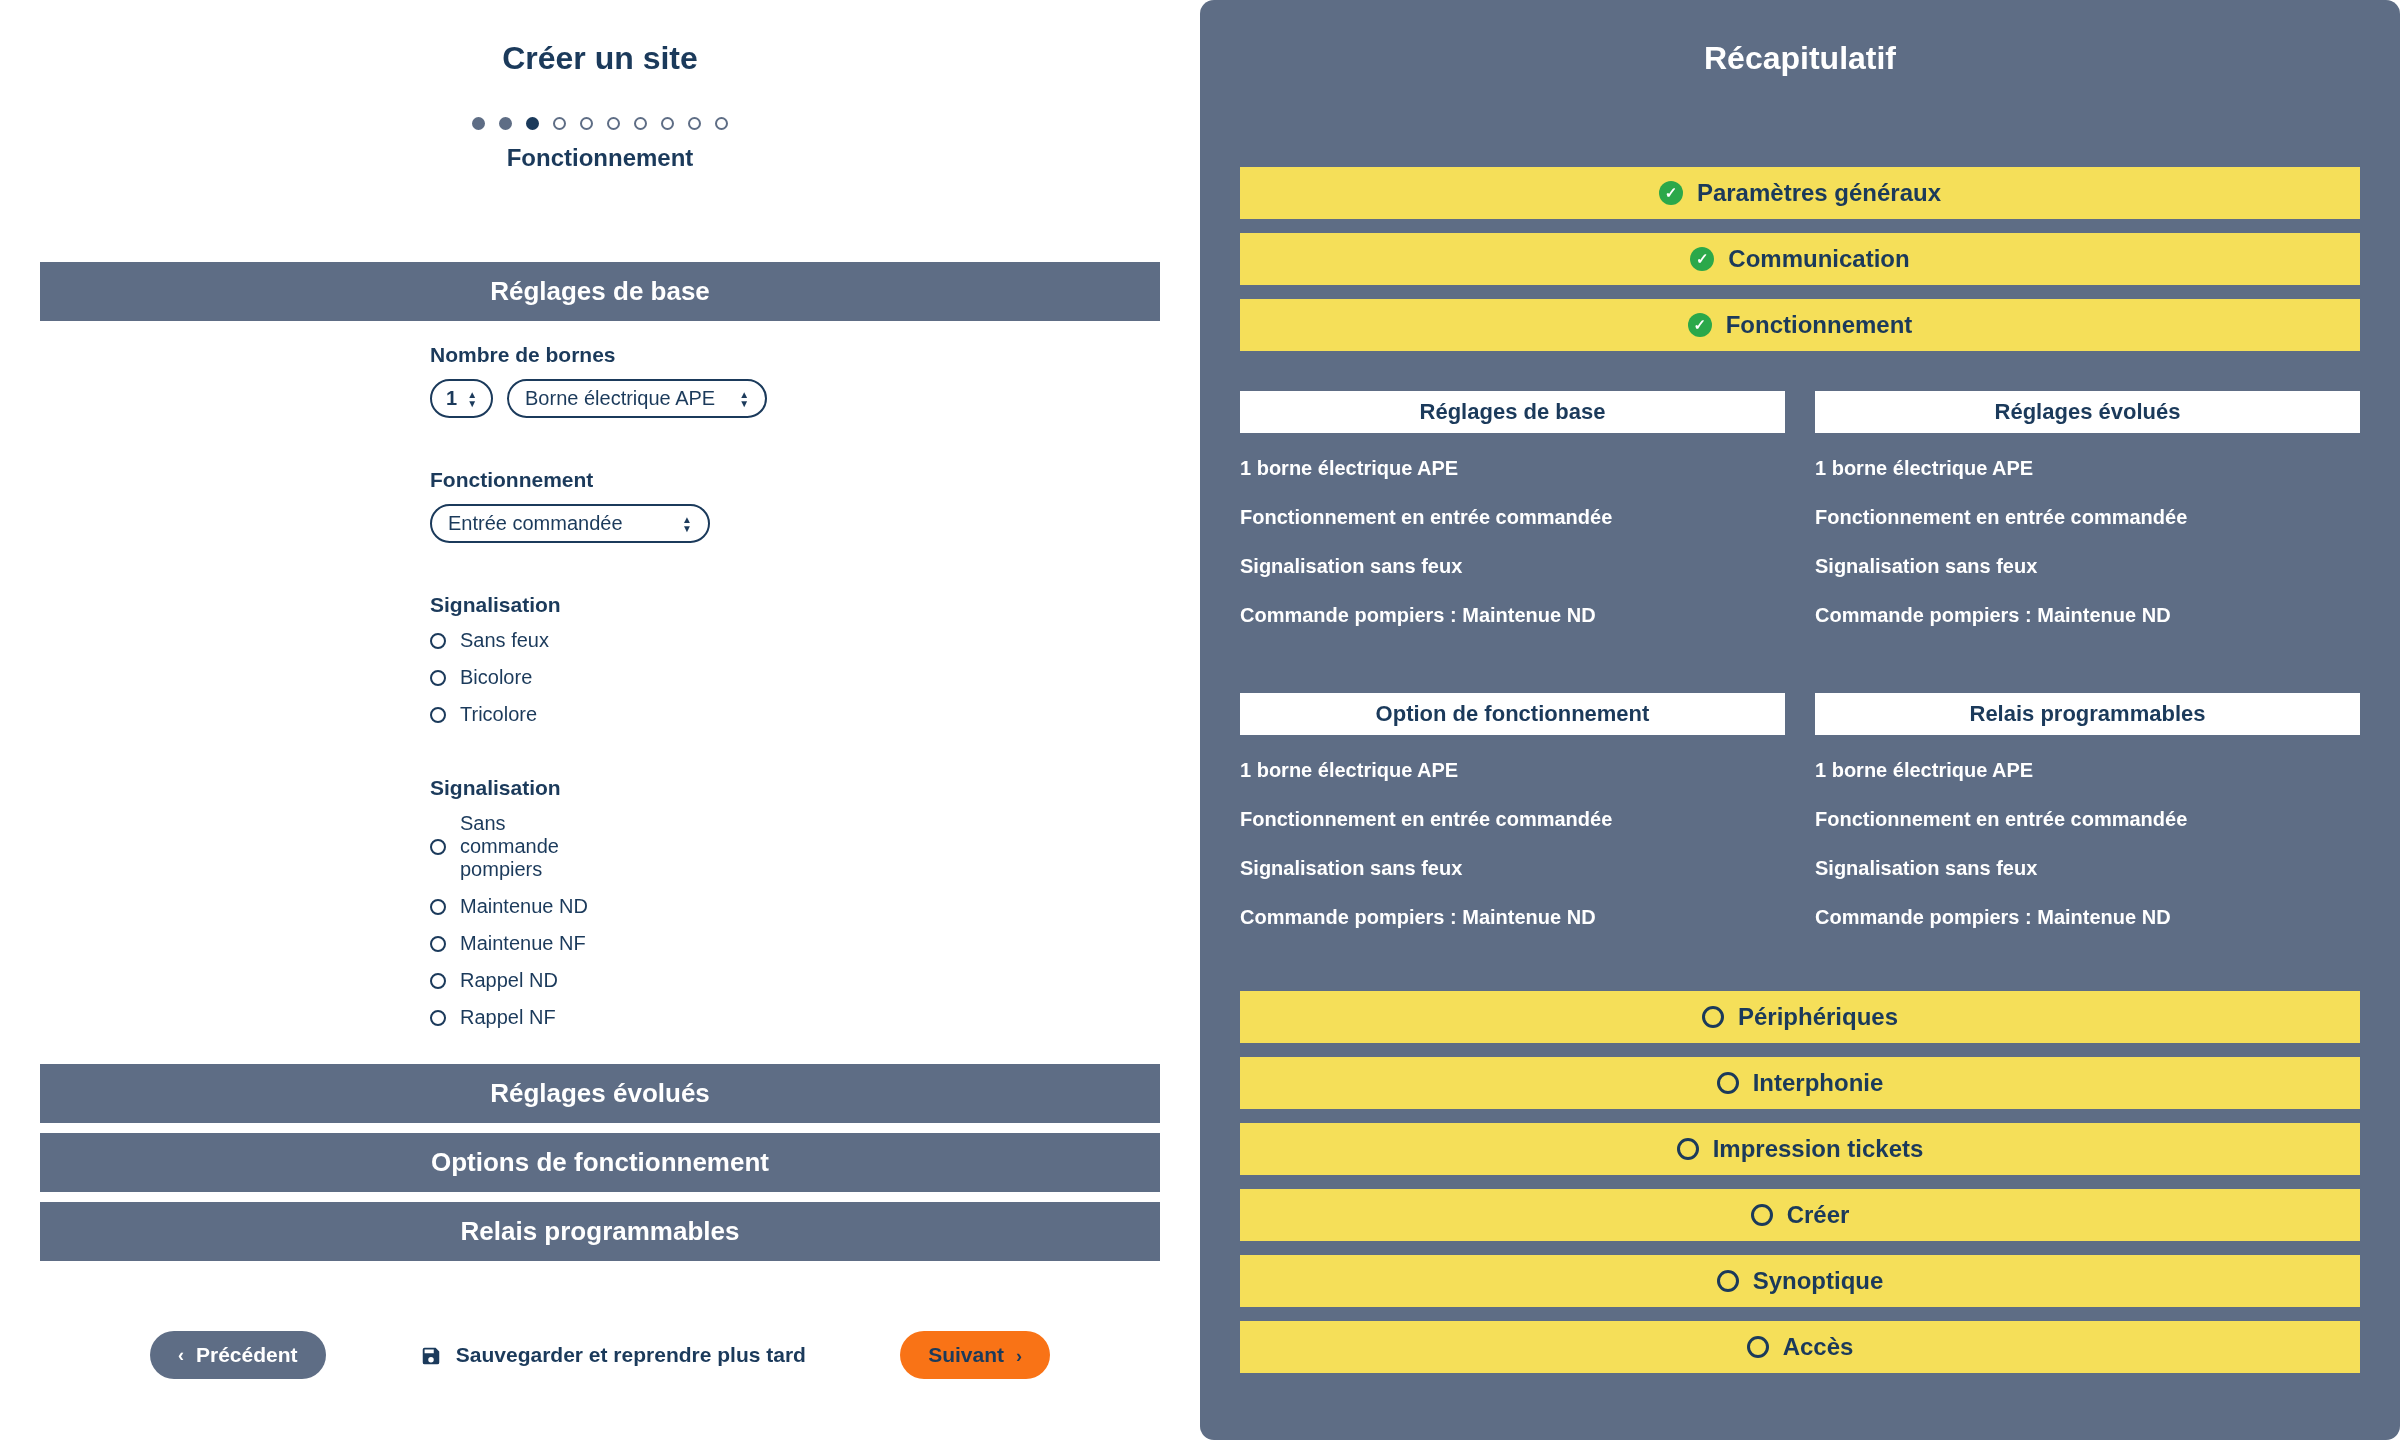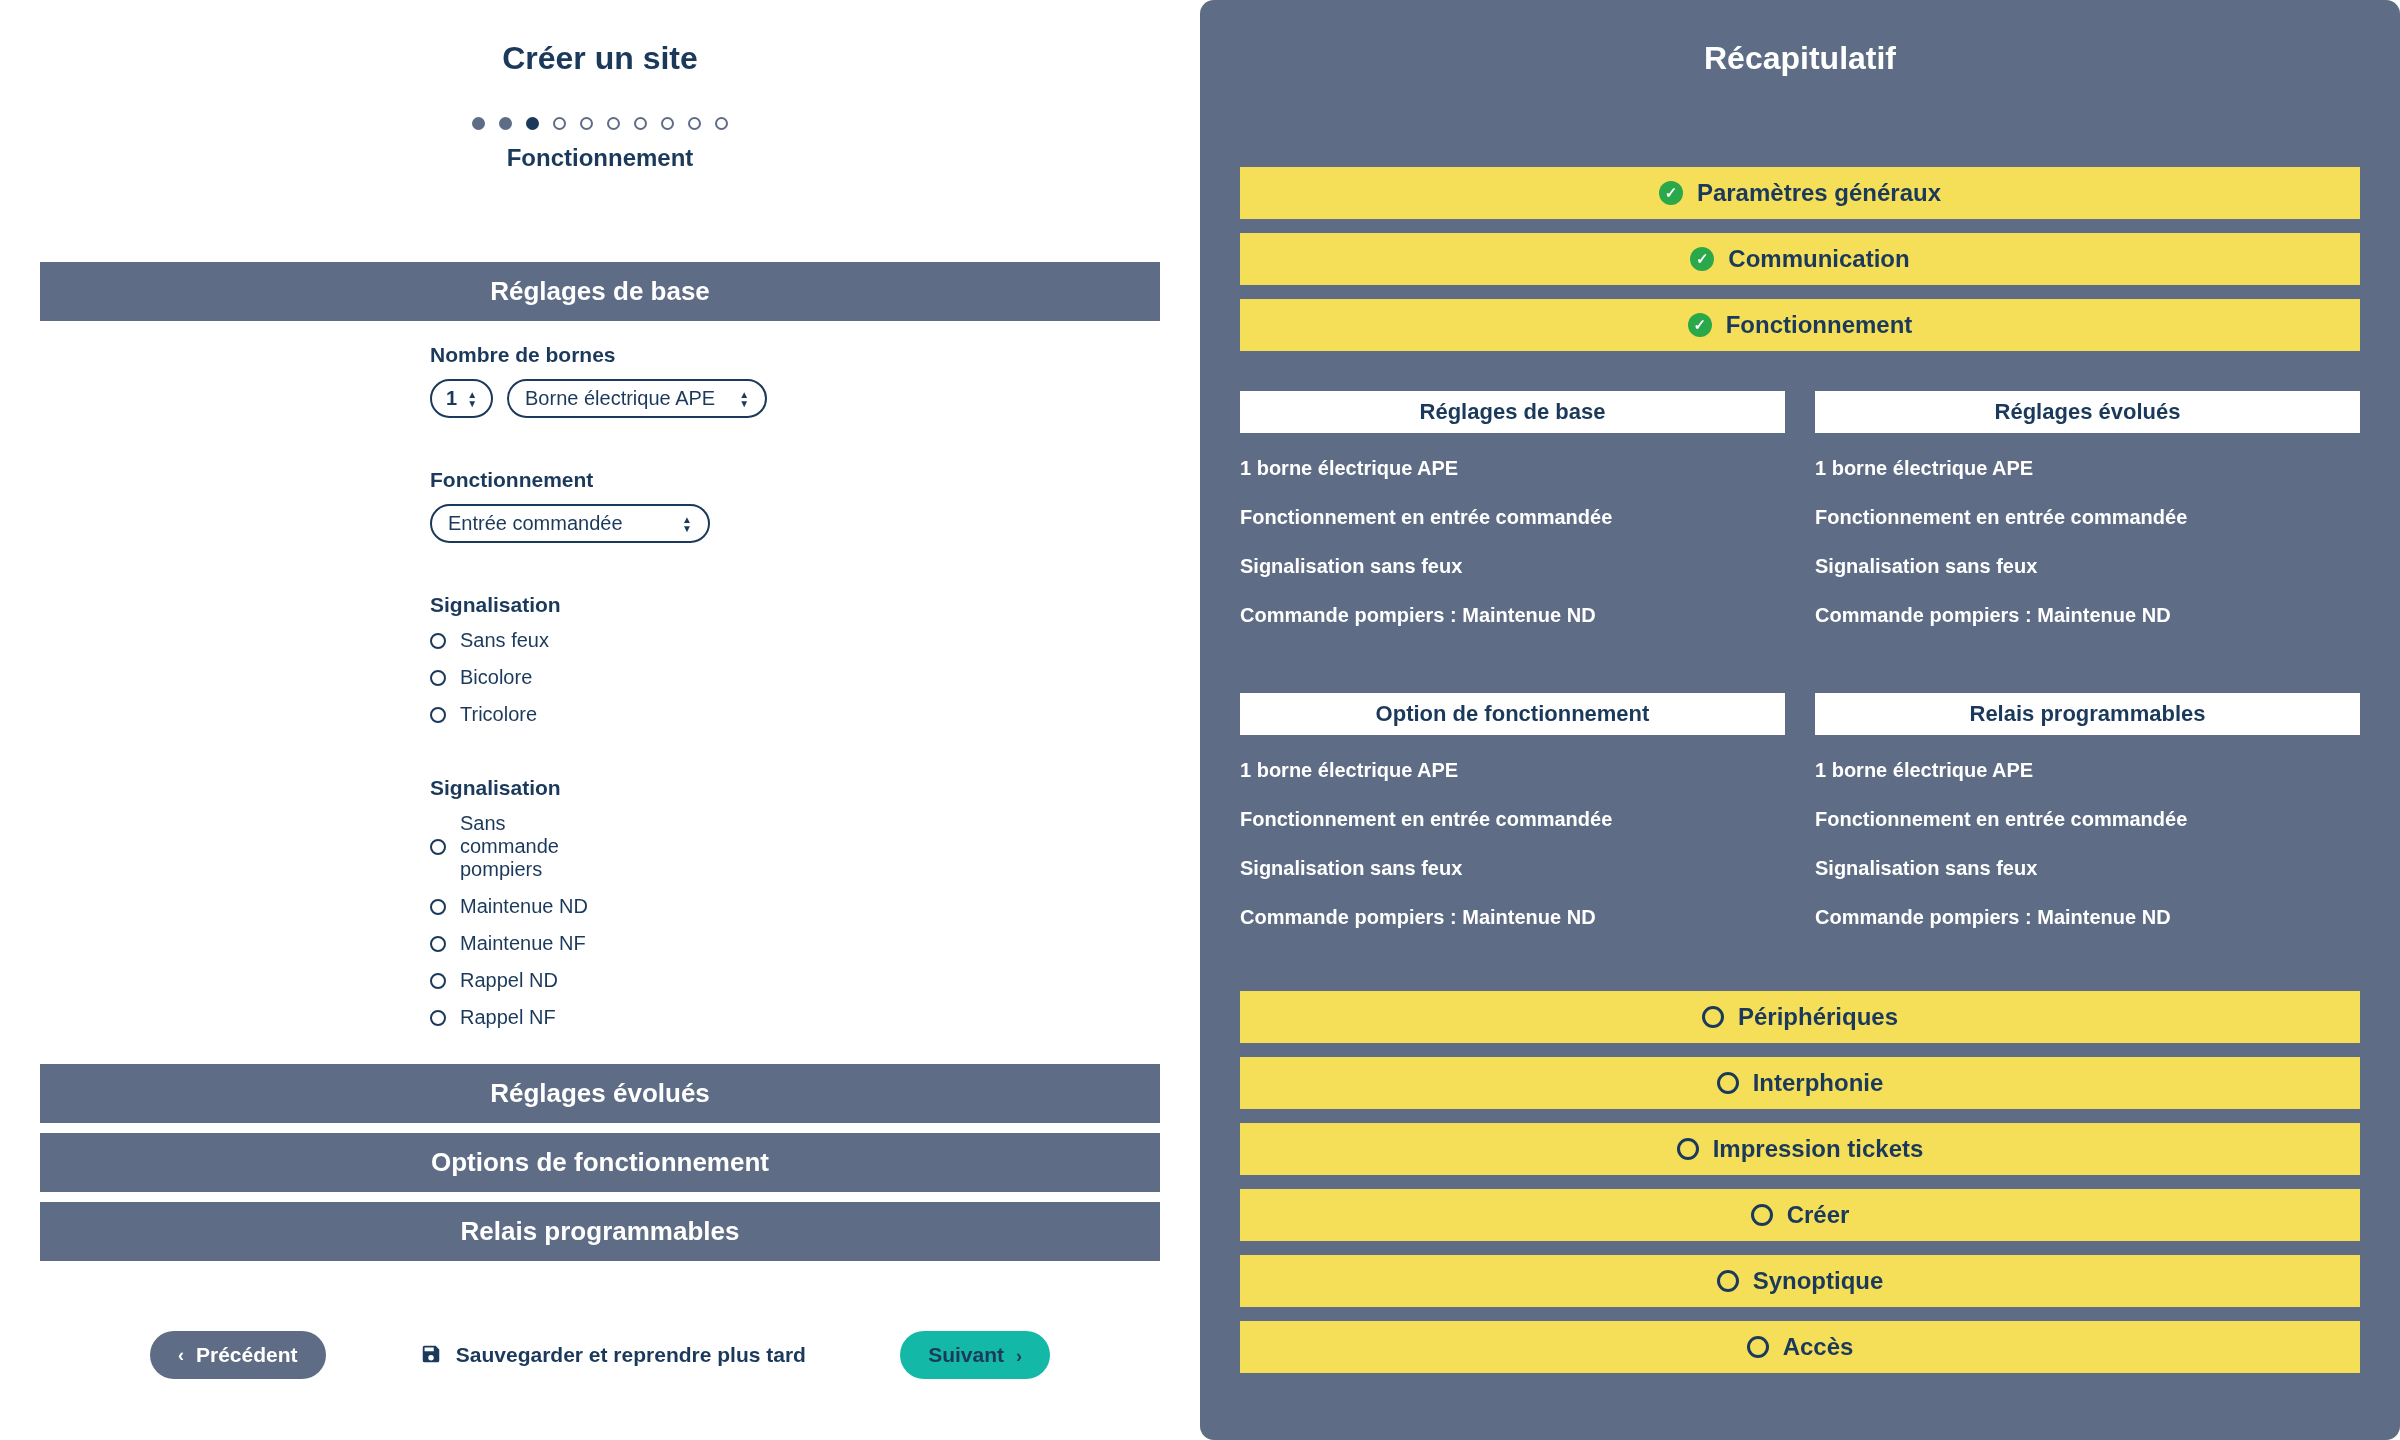--- a/index.html
+++ b/index.html
@@ -26,22 +26,22 @@
 .radio-row { display: flex; align-items: center; gap: 14px; margin-bottom: 14px; }
 .radio-circle { width: 16px; height: 16px; border: 2px solid #1b3a5b; border-radius: 50%; flex-shrink: 0; }
 .radio-label { font-size: 20px; color: #1b3a5b; }
 .radio-grid { display: flex; gap: 32px; margin-bottom: 35px; }
 .radio-col { display: flex; flex-direction: column; gap: 14px; }
 .radio-col .radio-row { margin-bottom: 0; }
 .radio-row.wrap .radio-label { max-width: 150px; }
 .bottom-bar { display: flex; justify-content: space-between; align-items: center; margin-top: 70px; padding: 0 110px; }
 .btn-pill { display: inline-flex; align-items: center; gap: 12px; border-radius: 999px; padding: 12px 28px; font-size: 21px; font-weight: 700; cursor: pointer; border: none; }
 .btn-prev { background: #5e6d85; color: #ffffff; }
-.btn-save { background: transparent; color: #1b3a5b; display: inline-flex; align-items: flex-start; gap: 14px; font-size: 21px; font-weight: 700; }
-.btn-next { background: #14b8a6; color: #1b3a5b; align-items: flex-end; }
+.btn-save { background: transparent; color: #1b3a5b; display: inline-flex; align-items: flex-end; gap: 14px; font-size: 21px; font-weight: 700; }
+.btn-next { background: #f97316; color: #1b3a5b; align-items: flex-end; }
 .chev { font-size: 18px; }
 .save-icon { width: 22px; height: 22px; }
 .right-title { text-align: center; font-size: 32px; font-weight: 700; color: #ffffff; margin-bottom: 90px; }
 .recap-banner { background: #f5df59; color: #1b3a5b; display: flex; align-items: center; justify-content: center; gap: 14px; padding: 12px; font-size: 24px; font-weight: 700; margin-bottom: 14px; }
 .recap-banner.incomplete .status-icon { border: 3px solid #1b3a5b; border-radius: 50%; width: 22px; height: 22px; }
 .check-icon { width: 24px; height: 24px; background: #2ba84a; border-radius: 50%; display: inline-flex; align-items: center; justify-content: center; color: white; font-size: 15px; font-weight: bold; }
 .recap-grid { display: flex; gap: 30px; margin: 40px 0 36px; }
 .recap-col { flex: 1; }
 .recap-col-header { background: #ffffff; color: #1b3a5b; text-align: center; font-size: 22px; font-weight: 700; padding: 8px; margin-bottom: 24px; }
 .recap-item { color: #ffffff; font-size: 20px; font-weight: 600; margin-bottom: 26px; }

